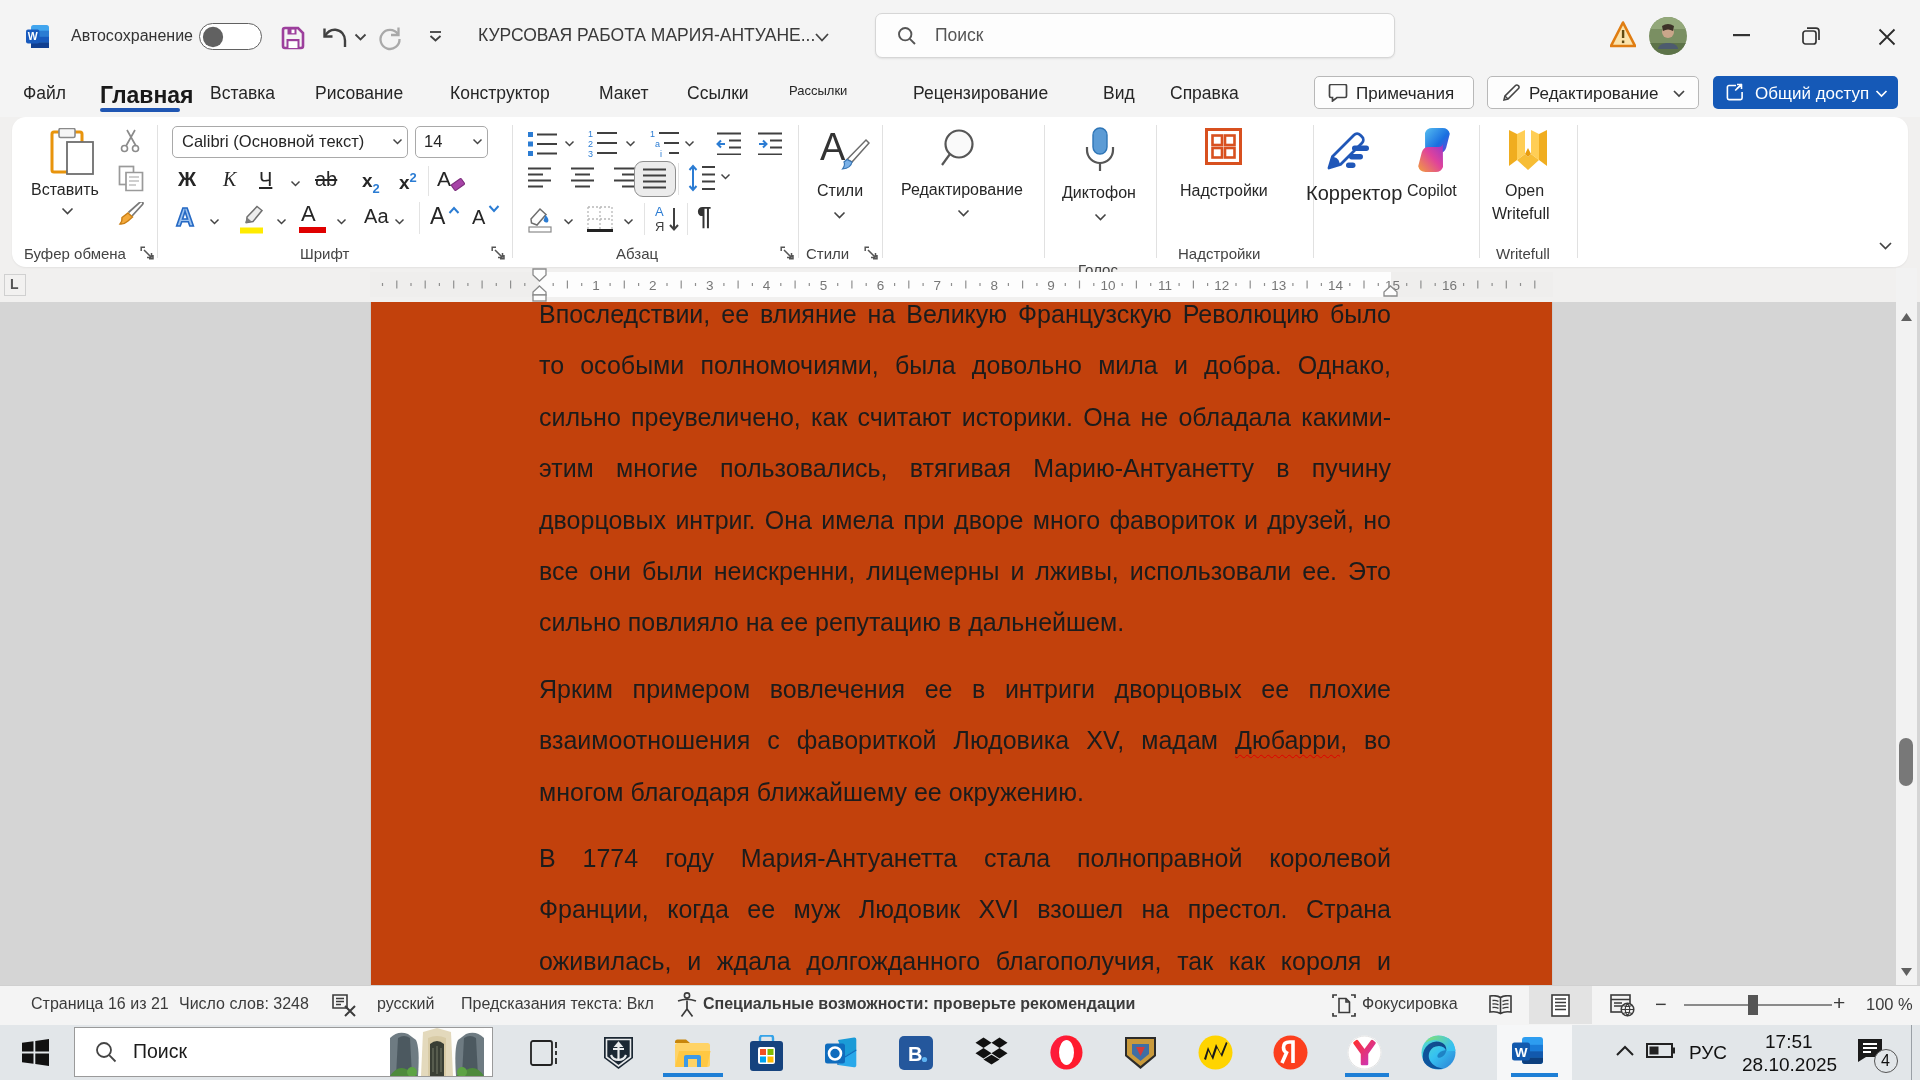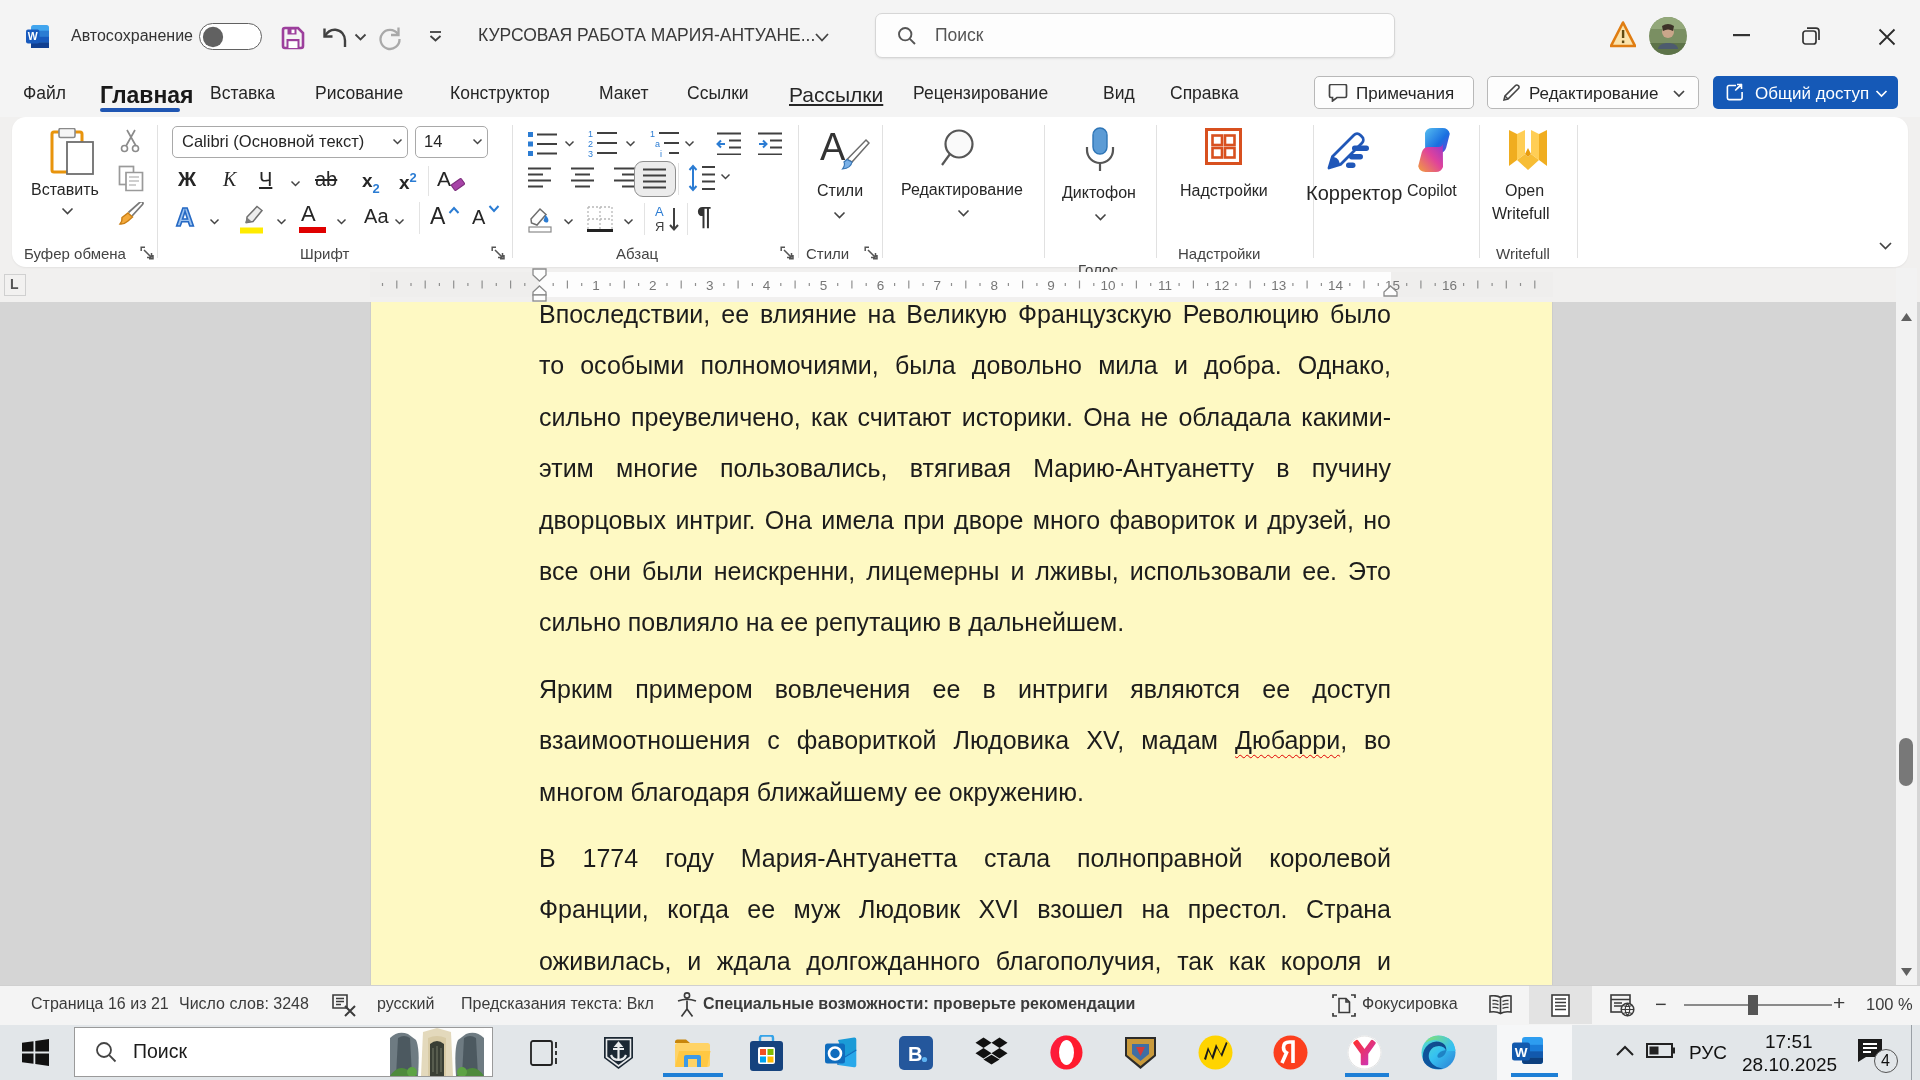--- a/index.html
+++ b/index.html
@@ -4,21 +4,21 @@
   * { margin:0; padding:0; box-sizing:border-box; }
   html,body { width:1920px; height:1080px; overflow:hidden; font-family:"Liberation Sans", sans-serif; }
   .abs { position:absolute; }
   #root { position:relative; width:1920px; height:1080px; background:#d5d5d5; }
   
   #titlebar,#tabs,#ribbon,#statusbar,#taskbar { position:absolute; left:0; top:0; width:1920px; height:1080px; }
   #bg-titlebar { position:absolute; left:0; top:0; width:1920px; height:117px; background:#f4f4f4; }
   #bg-band { position:absolute; left:0; top:117px; width:1920px; height:185px; background:#f1f0ef; }
   #bg-ribbon { position:absolute; left:12px; top:117px; width:1896px; height:150px; background:#ffffff; border-radius:14px; box-shadow:0 1px 2px rgba(0,0,0,0.06); }
   #docarea { position:absolute; left:0; top:268px; width:1920px; height:717px; }
-  #page { position:absolute; left:370px; top:34px; width:1183px; height:683px; background:#fef9c3; border-left:1px solid #cccccc; border-right:1px solid #cccccc; }
+  #page { position:absolute; left:370px; top:34px; width:1183px; height:683px; background:#c2410c; border-left:1px solid #cccccc; border-right:1px solid #cccccc; }
   #bg-status { position:absolute; left:0; top:985px; width:1920px; height:40px; background:#f4f4f4; border-top:1px solid #d0d0d0; }
   #bg-taskbar { position:absolute; left:0; top:1025px; width:1920px; height:55px; background:#e2e6e9; }
   .t { white-space:nowrap; }
   .jl { height:51.4px; line-height:51.4px; text-align:justify; text-align-last:justify; white-space:normal; }
   .ll { height:51.4px; line-height:51.4px; text-align:left; }
   .psp { height:15px; }
   .sp { text-decoration:underline; text-decoration-style:wavy; text-decoration-color:#e00000; text-decoration-thickness:1.3px; text-underline-offset:5px; }
 </style></head>
 <body>
 <div id="root">
@@ -114,21 +114,21 @@
   </div>
   <div id="tabs">
     <div class="abs t" style="left:23px;top:83px;font-size:17.5px;color:#262626;">Файл</div>
     <div class="abs t" style="left:100px;top:82px;font-size:23px;font-weight:bold;color:#191919;">Главная</div>
     <div class="abs" style="left:100px;top:108px;width:80px;height:3.5px;border-radius:2px;background:#1f56b3;"></div>
     <div class="abs t" style="left:210px;top:83px;font-size:17.5px;color:#262626;">Вставка</div>
     <div class="abs t" style="left:315px;top:83px;font-size:17.5px;color:#262626;">Рисование</div>
     <div class="abs t" style="left:450px;top:83px;font-size:17.5px;color:#262626;">Конструктор</div>
     <div class="abs t" style="left:599px;top:83px;font-size:17.5px;color:#262626;">Макет</div>
     <div class="abs t" style="left:687px;top:83px;font-size:17.5px;color:#262626;">Ссылки</div>
-    <div class="abs t" style="left:789px;top:83px;font-size:21px;color:#262626;text-decoration:underline;">Рассылки</div>
+    <div class="abs t" style="left:789px;top:83px;font-size:13px;color:#262626;">Рассылки</div>
     <div class="abs t" style="left:913px;top:83px;font-size:17.5px;color:#262626;">Рецензирование</div>
     <div class="abs t" style="left:1103px;top:83px;font-size:17.5px;color:#262626;">Вид</div>
     <div class="abs t" style="left:1170px;top:83px;font-size:17.5px;color:#262626;">Справка</div>
 
     <div class="abs" style="left:1314px;top:76px;width:160px;height:33px;border:1px solid #b8b8b8;border-radius:5px;background:#fdfdfd;"></div>
     <svg class="abs" style="left:1328px;top:84px" width="20" height="18" viewBox="0 0 20 18">
         <path d="M1.5 2 a1.5 1.5 0 0 1 1.5-1.5 H17 a1.5 1.5 0 0 1 1.5 1.5 V12 a1.5 1.5 0 0 1-1.5 1.5 H9 L4.5 17 V13.5 H3 A1.5 1.5 0 0 1 1.5 12 Z" fill="none" stroke="#444" stroke-width="1.7"></path>
       </svg>
     <div class="abs t" style="left:1356px;top:84px;font-size:17px;color:#262626;">Примечания</div>
 
@@ -530,21 +530,21 @@
     <div id="page">
       <div id="doctext" style="position:absolute;left:168px;top:-13px;width:852px;font-size:25px;color:#1c1c1c;">
         <div class="jl">Впоследствии, ее влияние на Великую Французскую Революцию было</div>
         <div class="jl">то особыми полномочиями, была довольно мила и добра. Однако,</div>
         <div class="jl">сильно преувеличено, как считают историки. Она не обладала какими-</div>
         <div class="jl">этим многие пользовались, втягивая Марию-Антуанетту в пучину</div>
         <div class="jl">дворцовых интриг. Она имела при дворе много фавориток и друзей, но</div>
         <div class="jl">все они были неискренни, лицемерны и лживы, использовали ее. Это</div>
         <div class="ll">сильно повлияло на ее репутацию в дальнейшем.</div>
         <div class="psp"></div>
-        <div class="jl">Ярким примером вовлечения ее в интриги являются ее доступ</div>
+        <div class="jl">Ярким примером вовлечения ее в интриги дворцовых ее плохие</div>
         <div class="jl">взаимоотношения с фавориткой Людовика XV, мадам <span class="sp">Дюбарри</span>, во</div>
         <div class="ll">многом благодаря ближайшему ее окружению.</div>
         <div class="psp"></div>
         <div class="jl">В 1774 году Мария-Антуанетта стала полноправной королевой</div>
         <div class="jl">Франции, когда ее муж Людовик XVI взошел на престол. Страна</div>
         <div class="jl">оживилась, и ждала долгожданного благополучия, так как короля и</div>
       </div>
     </div>
     <div id="scrollbar">
       <div class="abs" style="left:1896px;top:0px;width:21px;height:717px;background:#f2f2f2;"></div>

